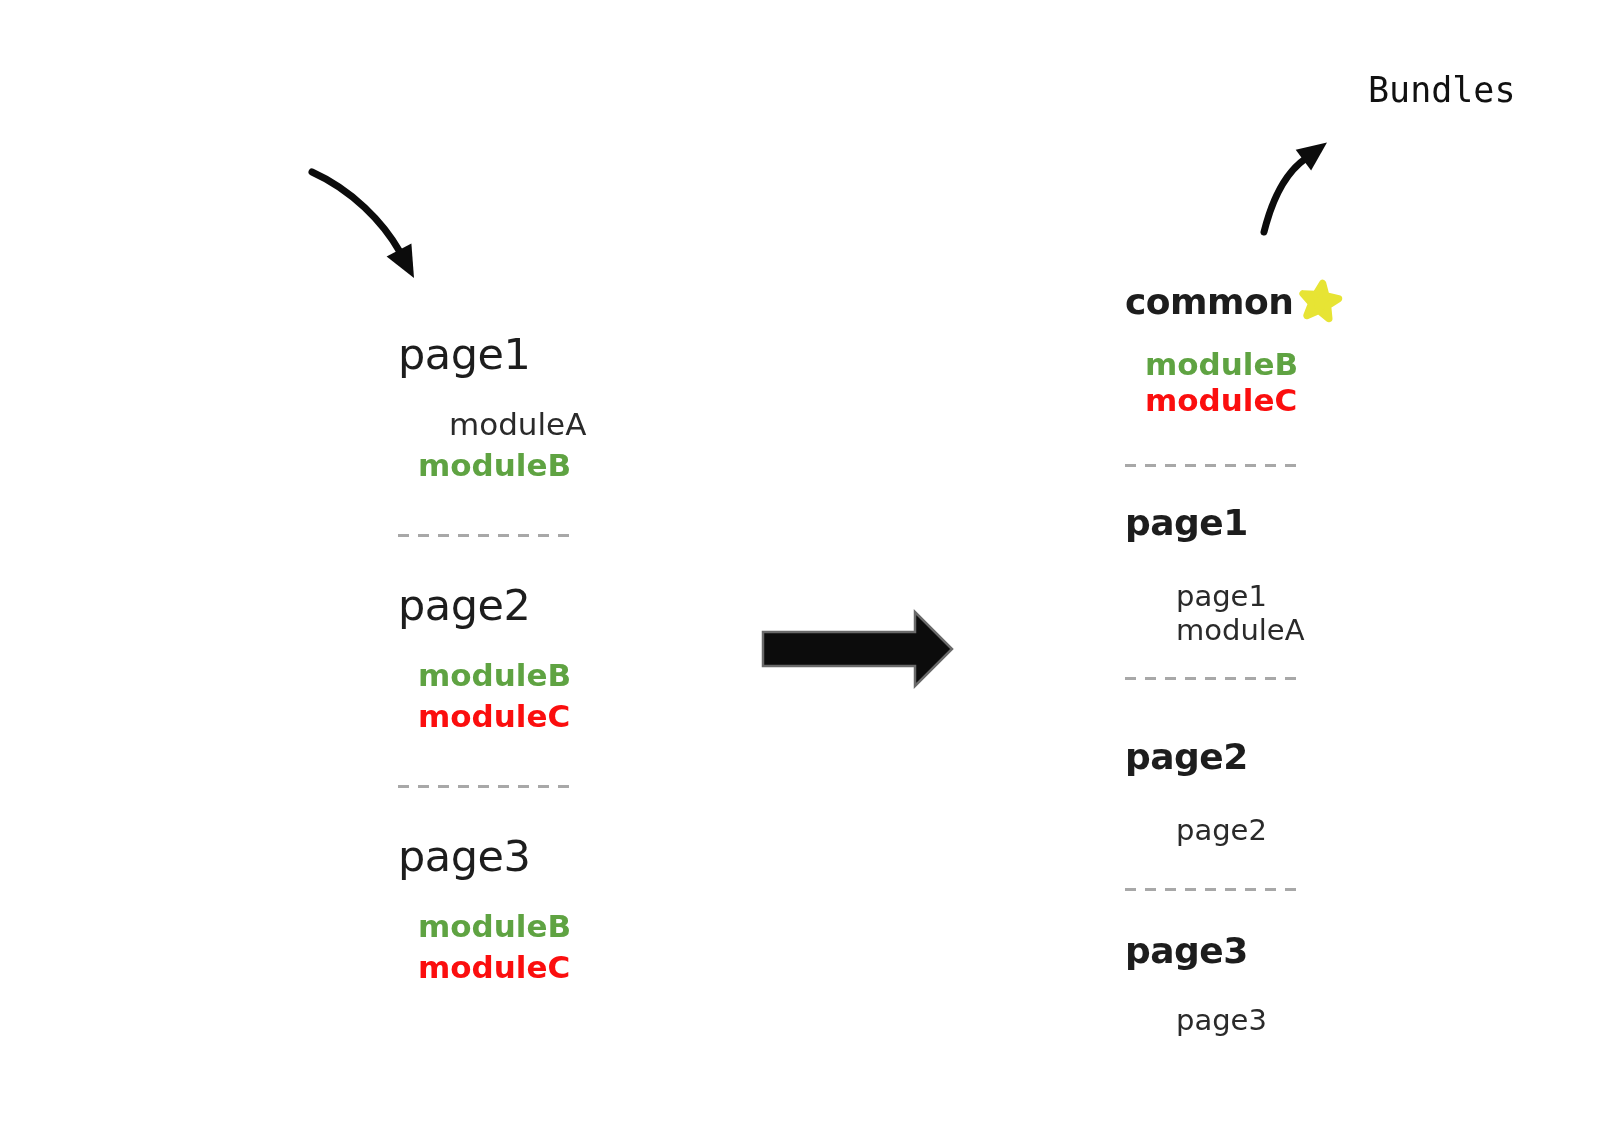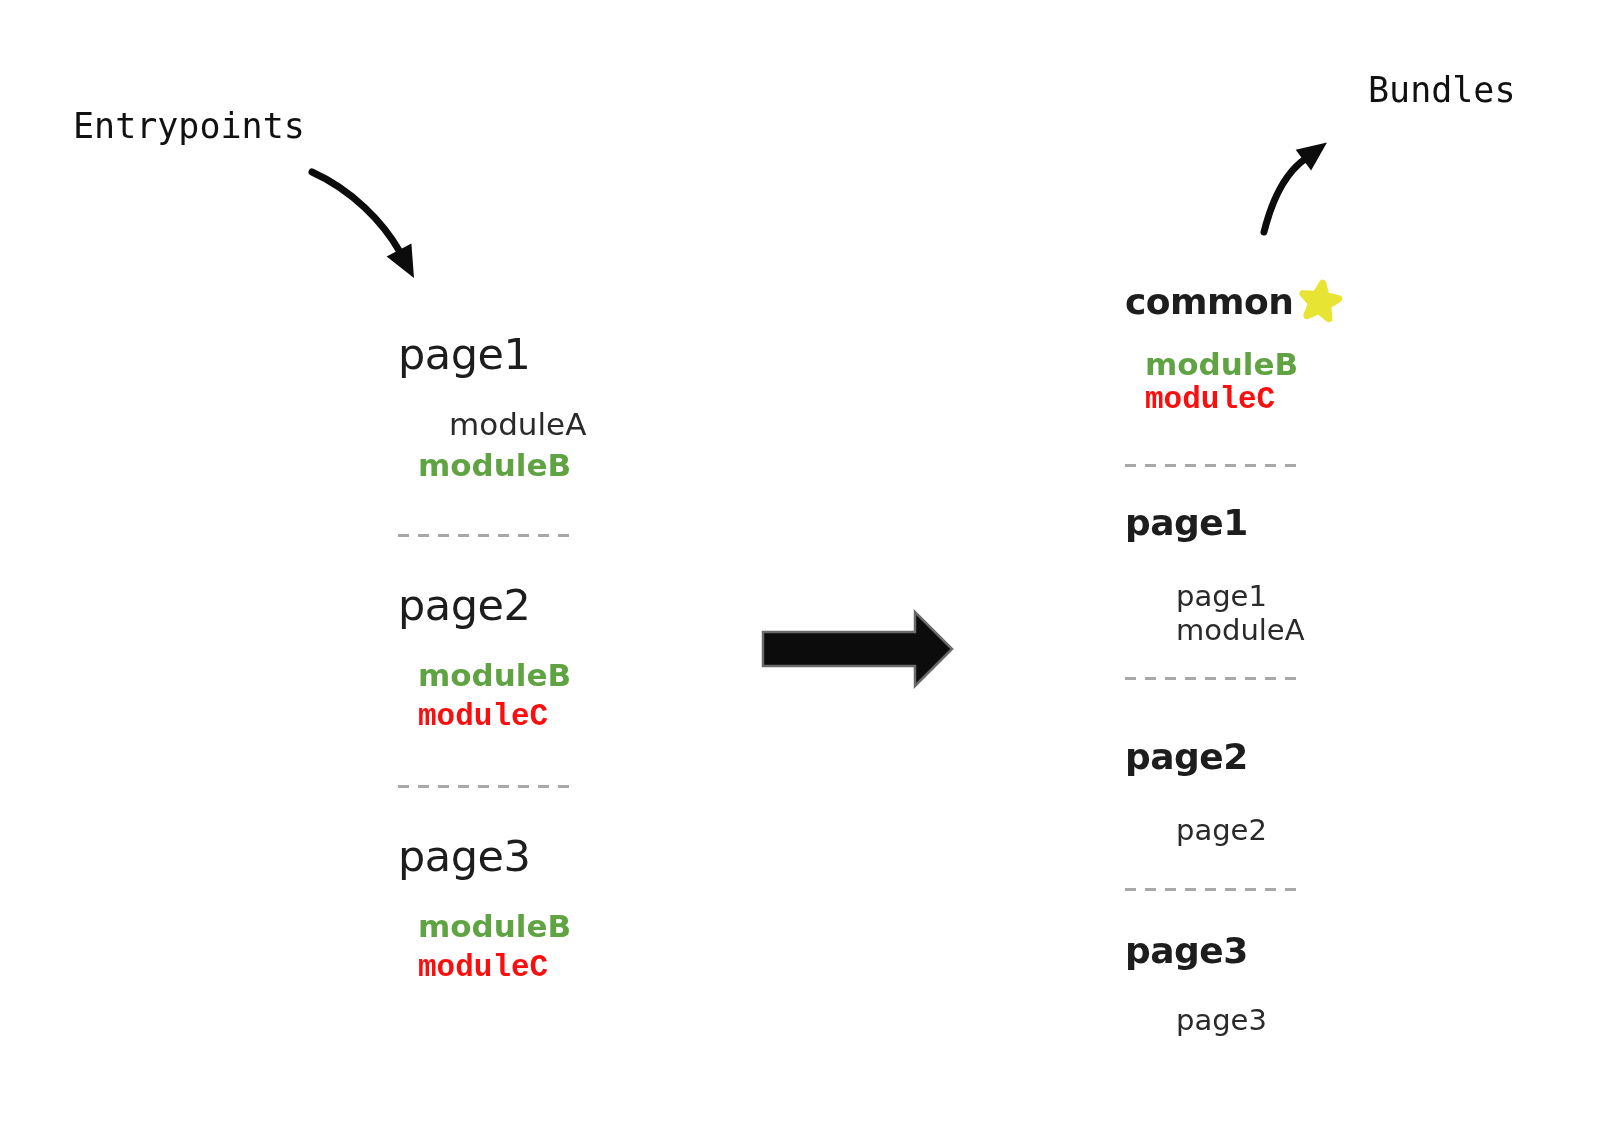--- a/index.html
+++ b/index.html
@@ -124,21 +124,21 @@
     color: #2a2a2a;
     white-space: nowrap;
   }
   .sep-b1 { margin: 46px 0 34px 0; }
   .sep-b2 { margin: 30px 0 55px 0; }
   .sep-b3 { margin: 41px 0 38px 0; }
 
   
   .tone-plain { color: #2a2a2a; font-weight: 400; margin-left: 31px; }
   .tone-green { color: var(--module-green); font-weight: 700; }
-  .tone-red   { color: var(--module-red);   font-weight: 700; font-family: Liberation Mono, monospace; }
+  .tone-red   { color: var(--module-red);   font-weight: 700; }
 </style>
 </head>
 <body>
 
 <div class="canvas">
 
   <svg class="overlay" viewBox="0 0 1600 1138" xmlns="http://www.w3.org/2000/svg">
 
     <g>
       <path class="curve-arrow-path" d="M 312 172 C 352 190 383 222 400 252"></path>
@@ -148,21 +148,20 @@
     <g>
       <polygon class="block-arrow" points="763,632 915,632 915,612 952,649 915,686 915,666 763,666"></polygon>
     </g>
 
     <g>
       <path class="curve-arrow-path" d="M 1264 232 C 1272 200 1284 174 1305 159"></path>
       <polygon class="arrow-head" points="1327,142.5 1311.1,170.6 1295.7,149.8"></polygon>
     </g>
   </svg>
 
-  <div class="mono-label entry-label">Entrypoints</div>
 
   <div class="mono-label bundles-label">Bundles</div>
 
   <div class="entry-col">
 
     <div class="entry-group">
       <div class="entry-title">page1</div>
       <div class="entry-modules">
         <div class="module-line tone-plain">moduleA</div>
         <div class="module-line tone-green">moduleB</div>

